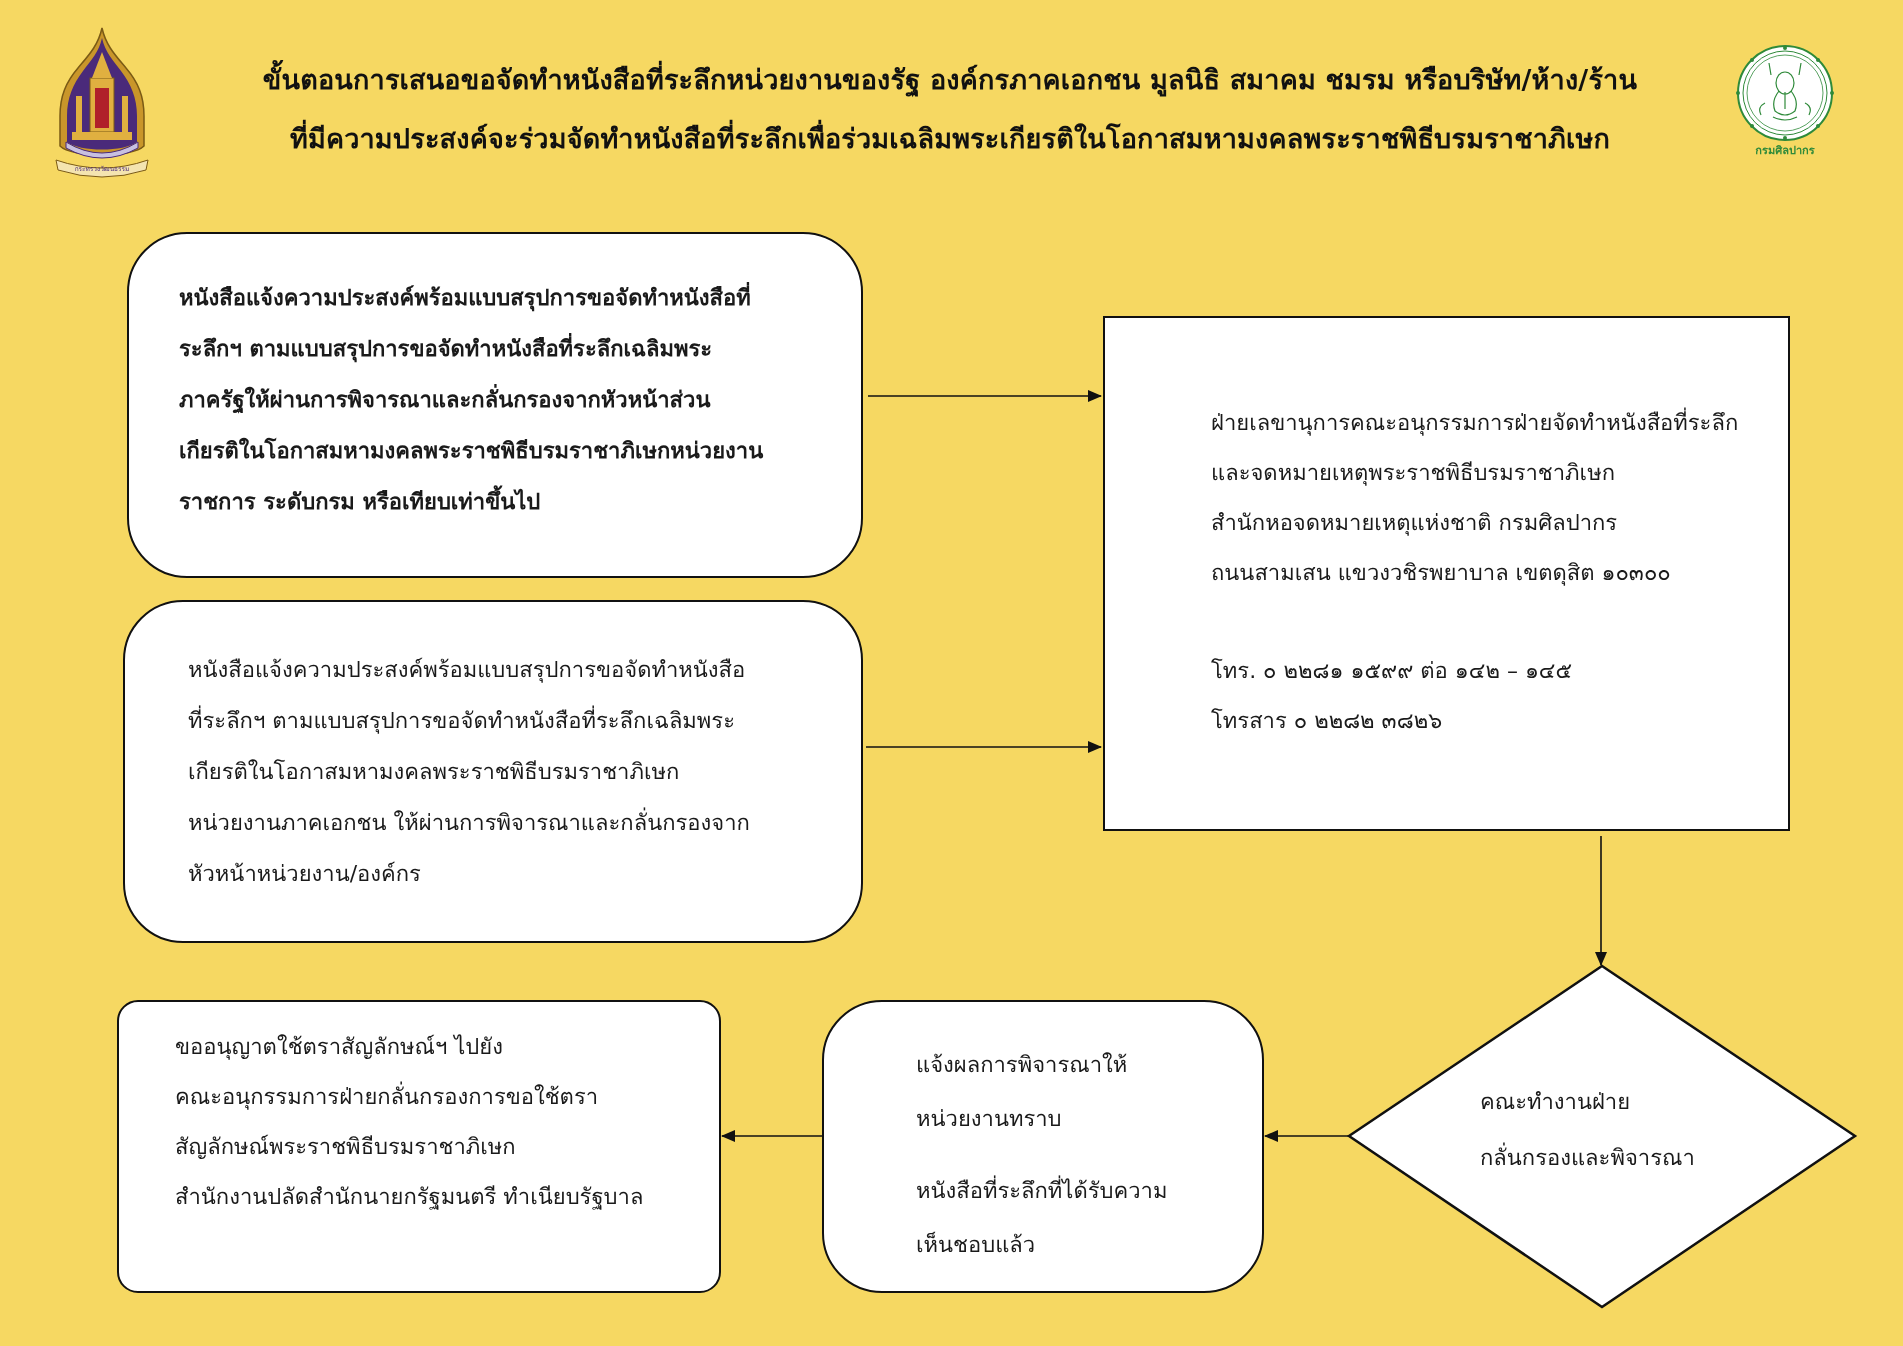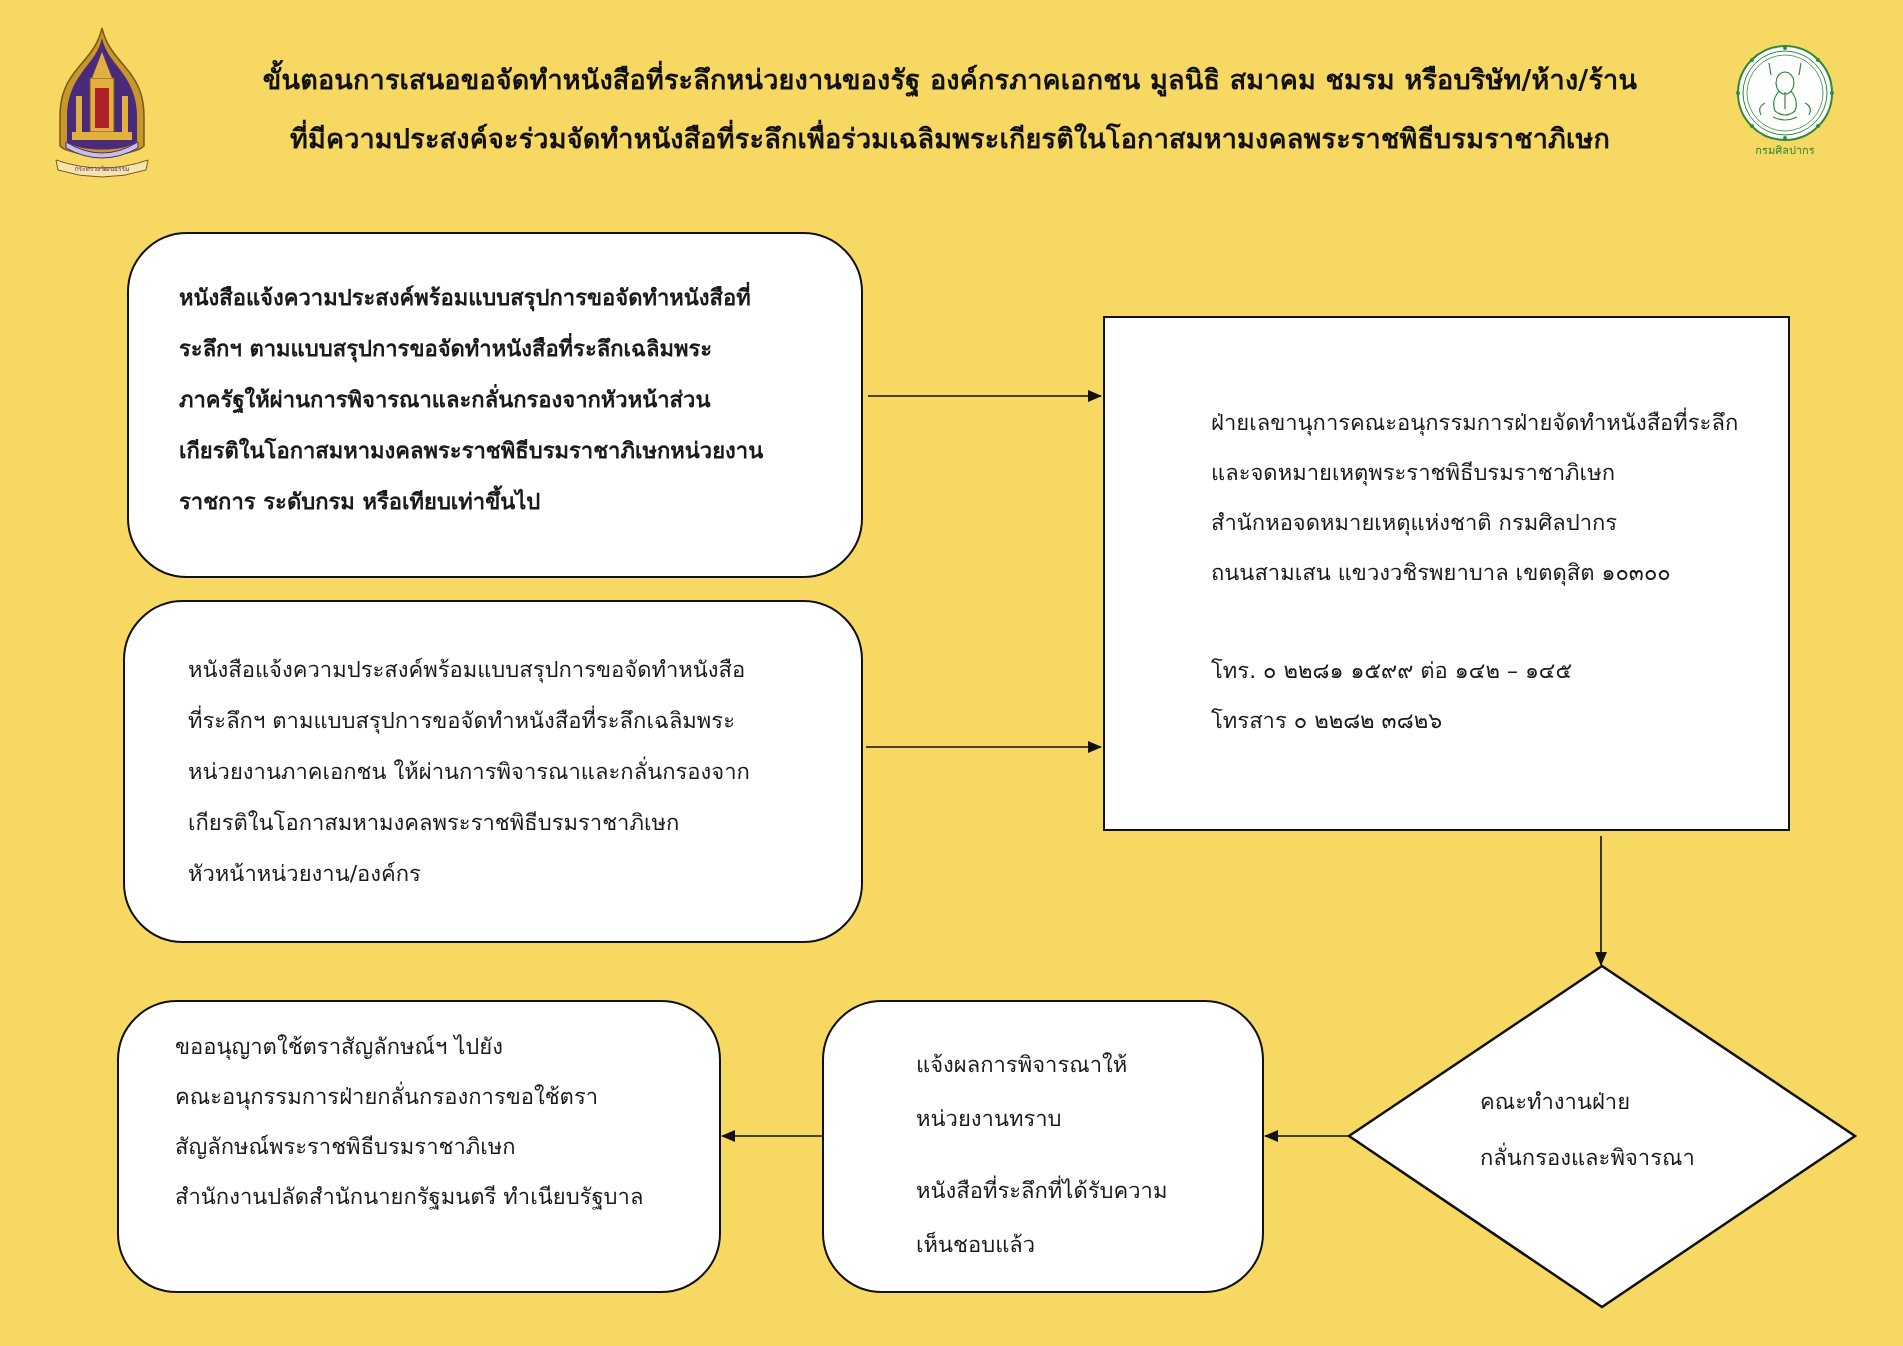--- a/index.html
+++ b/index.html
@@ -13,35 +13,35 @@
     position: absolute; left: 180px; width: 1540px; text-align: center;
     font-family: "DejaVu Sans", sans-serif; font-weight: bold;
     font-size: 27px; color: #111; letter-spacing: 0.2px;
   }
   .title.l1 { top: 58px; }
   .title.l2 { top: 117px; }
   .logo-left { position: absolute; left: 52px; top: 26px; width: 100px; height: 156px; }
   .logo-right { position: absolute; left: 1735px; top: 45px; width: 100px; height: 120px; }
   .logo-right .caption {
     position: absolute; left: 0; width: 100px; top: 96px; text-align: center;
-    font-size: 11px; font-weight: normal; color: #2f8a3a;
+    font-size: 11px; font-weight: bold; color: #2f8a3a;
   }
   .box {
     position: absolute; background: #fff; border: 2.5px solid #111; box-sizing: border-box;
     font-size: 22px; line-height: 51px; white-space: nowrap;
   }
   .box.round { border-radius: 60px; }
   .box p { margin: 0; }
   #box1 { left: 127px; top: 232px; width: 736px; height: 346px; padding: 38px 0 0 50px; font-weight: bold; }
   #box2 { left: 123px; top: 600px; width: 740px; height: 343px; padding: 42px 9px 0 63px; }
   #box-office { left: 1103px; top: 316px; width: 687px; height: 515px; padding: 80px 0 0 106px; line-height: 50px; }
   #box-office .gap { height: 48px; }
   #box-notify { left: 822px; top: 1000px; width: 442px; height: 293px; padding: 36px 0 0 92px; line-height: 54px; }
   #box-notify .gap { height: 18px; }
-  #box-request { left: 117px; top: 1000px; width: 604px; height: 293px; padding: 20px 0 0 56px; line-height: 50px; }
+  #box-request { left: 117px; top: 1000px; width: 604px; height: 293px; padding: 20px 0 0 56px; line-height: 50px; border-radius: 21px; }
   .diamond-text {
     position: absolute; left: 1480px; top: 1074px; font-size: 22px; line-height: 56px; white-space: nowrap;
   }
   svg.lines { position: absolute; left: 0; top: 0; }
 </style>
 </head>
 <body>
 
 <div class="title l1">ขั้นตอนการเสนอขอจัดทำหนังสือที่ระลึกหน่วยงานของรัฐ องค์กรภาคเอกชน มูลนิธิ สมาคม ชมรม หรือบริษัท/ห้าง/ร้าน</div>
 <div class="title l2">ที่มีความประสงค์จะร่วมจัดทำหนังสือที่ระลึกเพื่อร่วมเฉลิมพระเกียรติในโอกาสมหามงคลพระราชพิธีบรมราชาภิเษก</div>
@@ -107,22 +107,22 @@
   <p>หนังสือแจ้งความประสงค์พร้อมแบบสรุปการขอจัดทำหนังสือที่</p>
   <p>ระลึกฯ ตามแบบสรุปการขอจัดทำหนังสือที่ระลึกเฉลิมพระ</p>
   <p>ภาครัฐให้ผ่านการพิจารณาและกลั่นกรองจากหัวหน้าส่วน</p>
   <p>เกียรติในโอกาสมหามงคลพระราชพิธีบรมราชาภิเษกหน่วยงาน</p>
   <p>ราชการ ระดับกรม หรือเทียบเท่าขึ้นไป</p>
 </div>
 
 <div class="box round" id="box2">
   <p>หนังสือแจ้งความประสงค์พร้อมแบบสรุปการขอจัดทำหนังสือ</p>
   <p>ที่ระลึกฯ ตามแบบสรุปการขอจัดทำหนังสือที่ระลึกเฉลิมพระ</p>
+  <p>เกียรติในโอกาสมหามงคลพระราชพิธีบรมราชาภิเษก</p>
   <p>หน่วยงานภาคเอกชน ให้ผ่านการพิจารณาและกลั่นกรองจาก</p>
-  <p>เกียรติในโอกาสมหามงคลพระราชพิธีบรมราชาภิเษก</p>
   <p>หัวหน้าหน่วยงาน/องค์กร</p>
 </div>
 
 <div class="box" id="box-office">
   <p>ฝ่ายเลขานุการคณะอนุกรรมการฝ่ายจัดทำหนังสือที่ระลึก</p>
   <p>และจดหมายเหตุพระราชพิธีบรมราชาภิเษก</p>
   <p>สำนักหอจดหมายเหตุแห่งชาติ กรมศิลปากร</p>
   <p>ถนนสามเสน แขวงวชิรพยาบาล เขตดุสิต ๑๐๓๐๐</p>
   <div class="gap"></div>
   <p>โทร. ๐ ๒๒๘๑ ๑๕๙๙ ต่อ ๑๔๒ – ๑๔๕</p>

